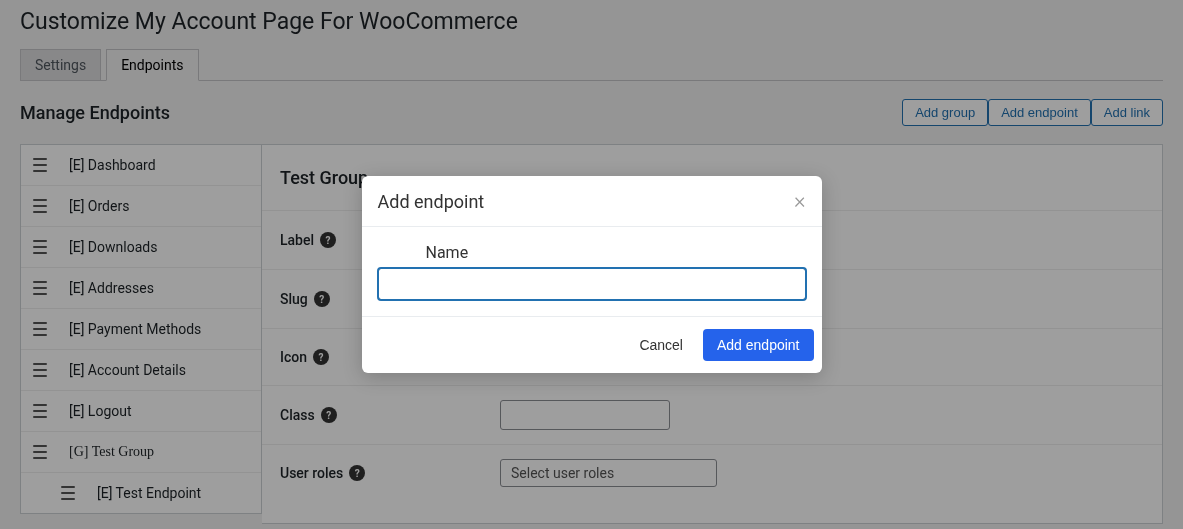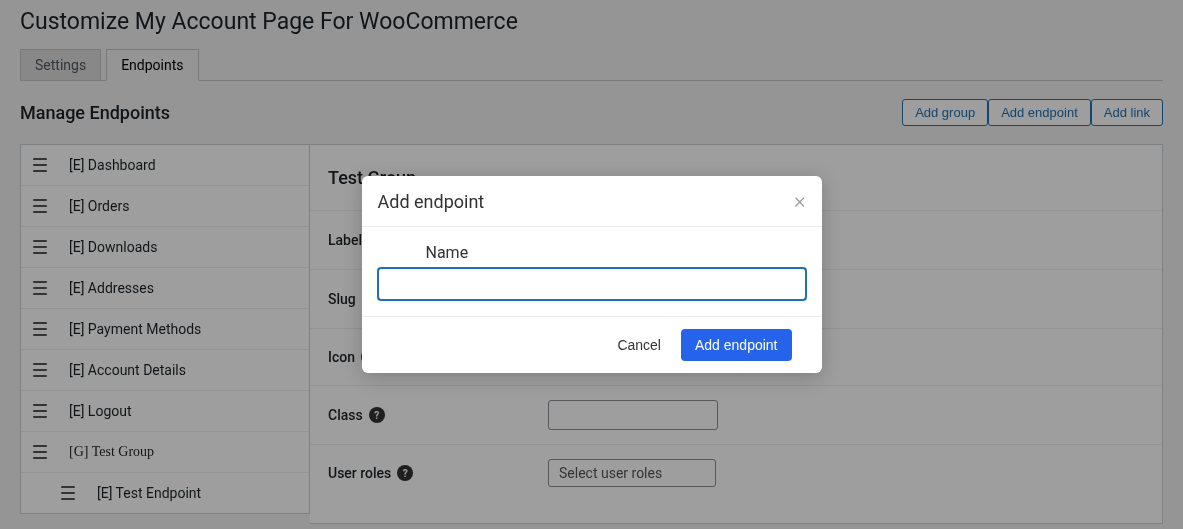--- a/index.html
+++ b/index.html
@@ -67,21 +67,21 @@
     border-radius: 3px;
     cursor: pointer;
   }
   .main-row {
     display: flex;
     margin-top: 18px;
     gap: 0;
     align-items: flex-start;
   }
   .sidebar-list {
-    width: 290px;
+    width: 242px;
     border: 1px solid #ccd0d4;
     background:#14b8a6;
     flex-shrink: 0;
   }
   .side-item {
     display:flex; align-items:center;
     padding: 12px 12px;
     border-bottom:1px solid #eee;
     font-size:14px;
     color:#1d2327;
@@ -153,21 +153,21 @@
     height:30px;
     width:170px;
   }
   .select-like {
     border:1px solid #8c8f94;
     border-radius:3px;
     background:#f6f7f7;
     color:#555;
     font-size:14px;
     padding:5px 10px;
-    width:168px;
+    width:217px;
     display:flex;align-items:center;justify-content:space-between;
   }
   .select-like .caret { font-size:10px; color:#555; }
   .hr { height:1px;background:#eee;margin:0 -18px; }
 
   
   .overlay {
     position:absolute; inset:0;
     background: rgba(0,0,0,0.38);
     z-index:100;
@@ -198,21 +198,21 @@
     height:32px;
     border:1px solid #8c8f94;
     border-radius:3px;
     padding:4px 8px;
     font-size:14px;
     outline: 2px solid #2271b1;
     outline-offset: -1px;
   }
   .modal-footer {
     border-top:1px solid #e9ecef;
-    padding: 12px 30px;
+    padding: 12px 8px;
     display:flex; justify-content:flex-end; gap:14px; align-items:center;
   }
   .btn-link {
     background:none;border:none;color:#333;font-size:14px;cursor:pointer;
   }
   .btn-primary {
     background:#2563eb;
     border:none;
     color:#fff;
     padding:8px 14px;

